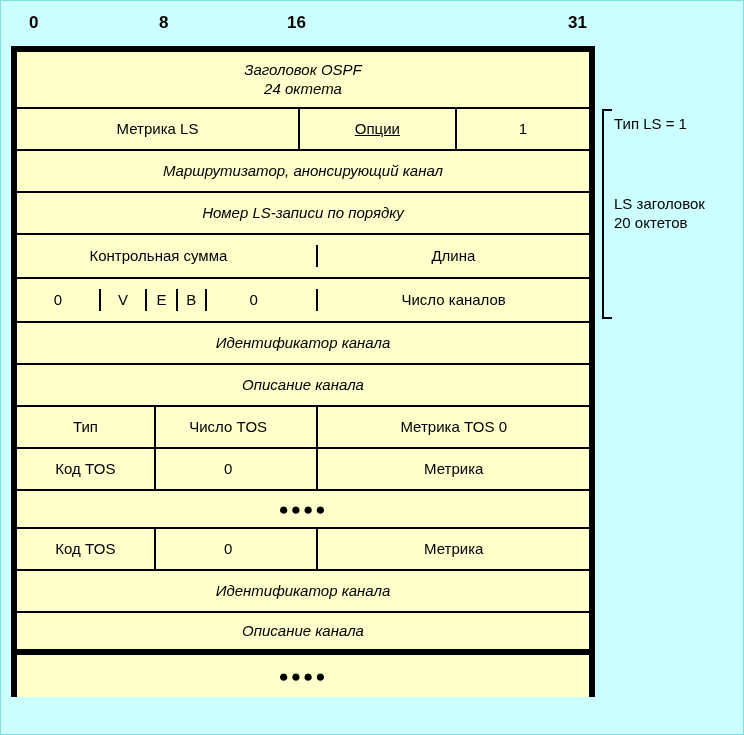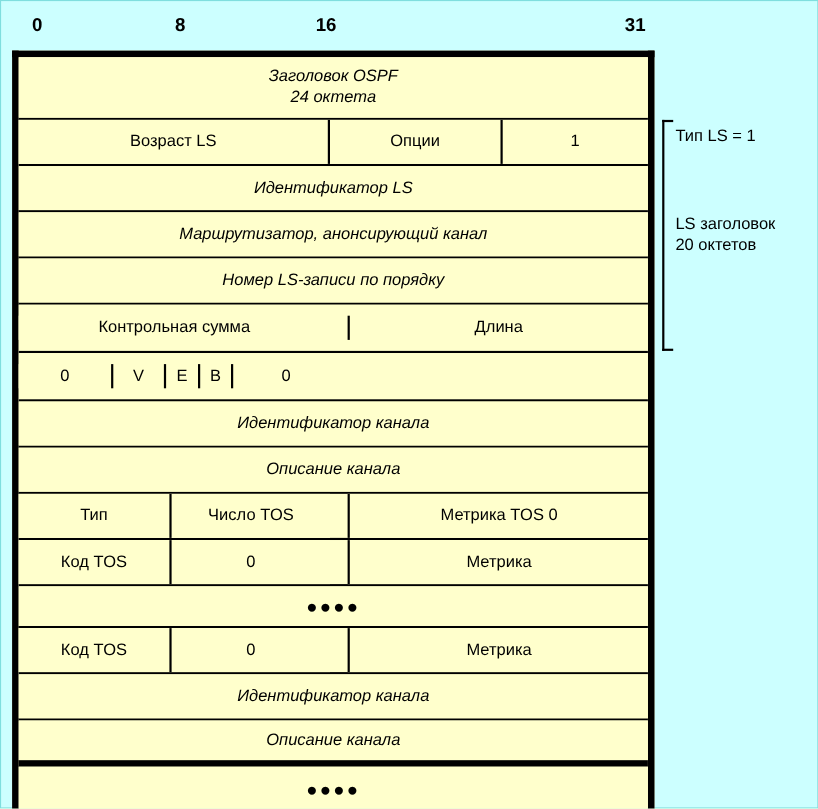--- a/index.html
+++ b/index.html
@@ -85,21 +85,21 @@
   
   .h-ospf   { height: 57px; }
   .h-std    { height: 42px; }
   .h-flags  { height: 44px; align-items: center; }
   .h-dots   { height: 38px; }
   .h-last   { height: 42px; }
 
   
   .w-full  { width: 100%; font-style: italic; }
   .w-287   { width: 287px; }
-  .w-148   { width: 160px; }
+  .w-148   { width: 160px; text-decoration: underline; }
   .w-137   { width: 137px; }
   .w-291   { width: 291px; }
   .w-281   { width: 281px; margin-left: 16px; }
   .w-84    { width: 84px; }
   .w-v     { width: 48px; }
   .w-e     { width: 31px; }
   .w-b     { width: 30px; }
   .w-0b    { width: 98px; }
   .w-141   { width: 141px; }
   .w-151   { width: 151px; }
@@ -146,48 +146,46 @@
   </div>
 
   <div class="frame">
 
     <div class="row h-ospf">
       <div class="cell w-full">Заголовок OSPF
 24 октета</div>
     </div>
 
     <div class="row h-std">
-      <div class="cell w-287">Возраст LS</div>
+      <div class="cell w-287">Метрика LS</div>
       <div class="cell w-148">Опции</div>
       <div class="cell w-137">1</div>
     </div>
 
-    <div class="row h-std">
-      <div class="cell w-full">Идентификатор LS</div>
-    </div>
 
     <div class="row h-std">
       <div class="cell w-full">Маршрутизатор, анонсирующий  канал</div>
     </div>
 
     <div class="row h-std">
       <div class="cell w-full">Номер LS-записи по порядку</div>
     </div>
 
     <div class="row h-flags">
       <div class="cell w-291">Контрольная сумма</div>
       <div class="cell w-281">Длина</div>
     </div>
 
     <div class="row h-flags">
       <div class="cell w-84">0</div>
       <div class="cell w-v">V</div>
       <div class="cell w-e">E</div>
       <div class="cell w-b">B</div>
       <div class="cell w-0b">0</div>
+      <div class="cell w-281">Число каналов</div>
     </div>
 
     <div class="row h-std">
       <div class="cell w-full">Идентификатор канала</div>
     </div>
 
     <div class="row h-std">
       <div class="cell w-full">Описание канала</div>
     </div>
 

